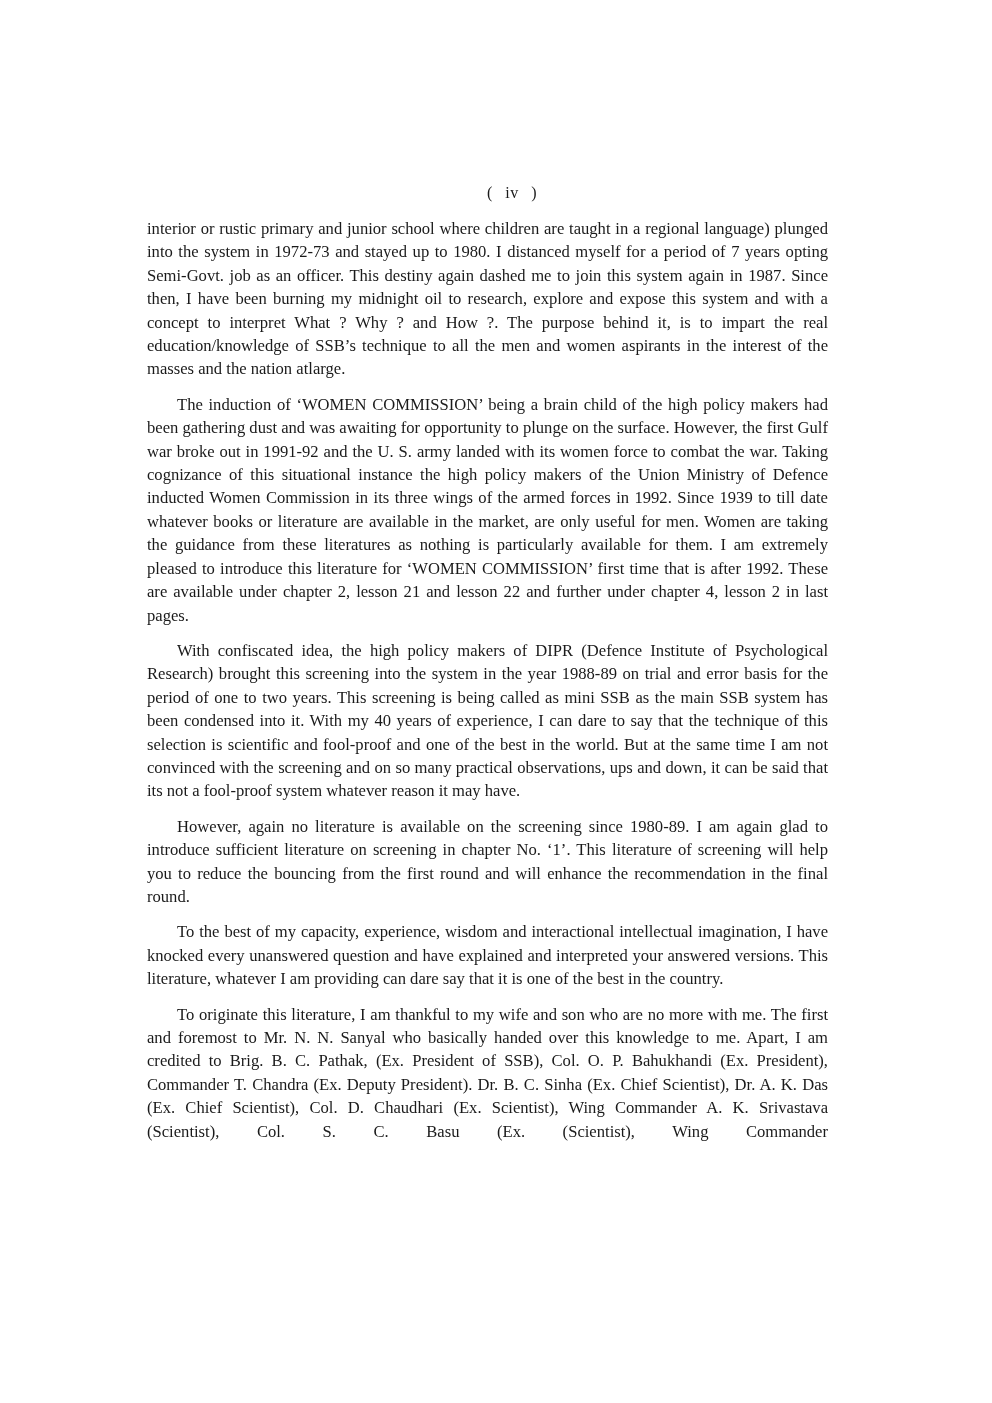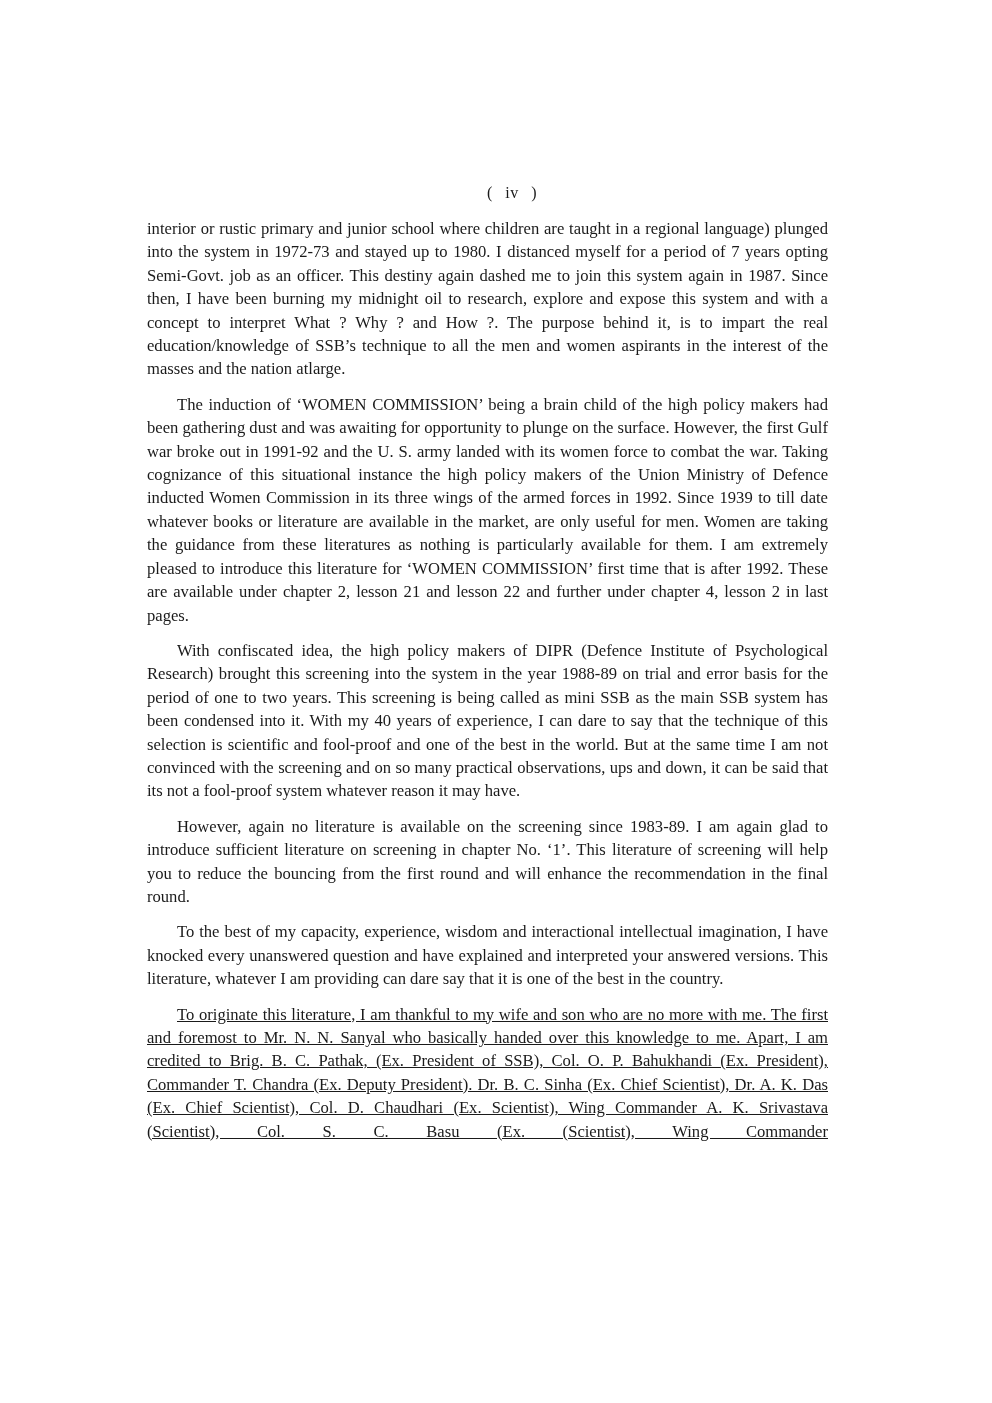--- a/index.html
+++ b/index.html
@@ -36,28 +36,27 @@
       font-size: 16.6px;
       line-height: 23.4px;
       text-align: justify;
       text-align-last: left;
     }
     .para.indent {
       text-indent: 30px;
     }
     .para.last-justified {
       text-align-last: justify;
-      text-decoration: underline;
     }
   </style>
 </head>
 <body>
 
 <div class="page-number">( iv )</div>
 
 <div class="body-text">
   <p class="para">interior or rustic primary and junior school where children are taught in a regional language) plunged into the system in 1972-73 and stayed up to 1980. I distanced myself for a period of 7 years opting Semi-Govt. job as an officer. This destiny again dashed me to join this system again in 1987. Since then, I have been burning my midnight oil to research, explore and expose this system and with a concept to interpret What ? Why ? and How ?. The purpose behind it, is to impart the real education/knowledge of SSB’s technique to all the men and women aspirants in the interest of the masses and the nation atlarge.</p>
   <p class="para indent">The induction of ‘WOMEN COMMISSION’ being a brain child of the high policy makers had been gathering dust and was awaiting for opportunity to plunge on the surface. However, the first Gulf war broke out in 1991-92 and the U. S. army landed with its women force to combat the war. Taking cognizance of this situational instance the high policy makers of the Union Ministry of Defence inducted Women Commission in its three wings of the armed forces in 1992. Since 1939 to till date whatever books or literature are available in the market, are only useful for men. Women are taking the guidance from these literatures as nothing is particularly available for them. I am extremely pleased to introduce this literature for ‘WOMEN COMMISSION’ first time that is after 1992. These are available under chapter 2, lesson 21 and lesson 22 and further under chapter 4, lesson 2 in last pages.</p>
   <p class="para indent">With confiscated idea, the high policy makers of DIPR (Defence Institute of Psychological Research) brought this screening into the system in the year 1988-89 on trial and error basis for the period of one to two years. This screening is being called as mini SSB as the main SSB system has been condensed into it. With my 40 years of experience, I can dare to say that the technique of this selection is scientific and fool-proof and  one of the best in the world. But at the same time I am not convinced with the screening and on so many practical observations, ups and down, it can be said that its not a fool-proof system whatever reason it may have.</p>
-  <p class="para indent">However, again no literature is available on the screening since 1983-89. I am again glad to introduce sufficient literature on screening in chapter No. ‘1’. This literature of screening will help you to reduce the bouncing from the first round and will enhance the recommendation in the final round.</p>
+  <p class="para indent">However, again no literature is available on the screening since 1980-89. I am again glad to introduce sufficient literature on screening in chapter No. ‘1’. This literature of screening will help you to reduce the bouncing from the first round and will enhance the recommendation in the final round.</p>
   <p class="para indent">To the best of my capacity, experience, wisdom and interactional intellectual imagination, I have knocked every unanswered question and have explained and interpreted your answered versions. This literature, whatever I am providing can dare say that it is one of the best in the country.</p>
   <p class="para indent last-justified">To originate this literature, I am thankful to my wife and son who are no more with me. The first and foremost to Mr. N. N. Sanyal who basically handed over this knowledge to me. Apart, I am credited to Brig. B. C. Pathak, (Ex. President of SSB), Col. O. P. Bahukhandi (Ex. President), Commander T. Chandra (Ex. Deputy President). Dr. B. C. Sinha (Ex. Chief Scientist), Dr. A. K. Das (Ex. Chief Scientist), Col. D. Chaudhari (Ex. Scientist), Wing Commander A. K. Srivastava (Scientist), Col. S. C. Basu (Ex. (Scientist), Wing Commander</p>
 </div>
 
 </body></html>

